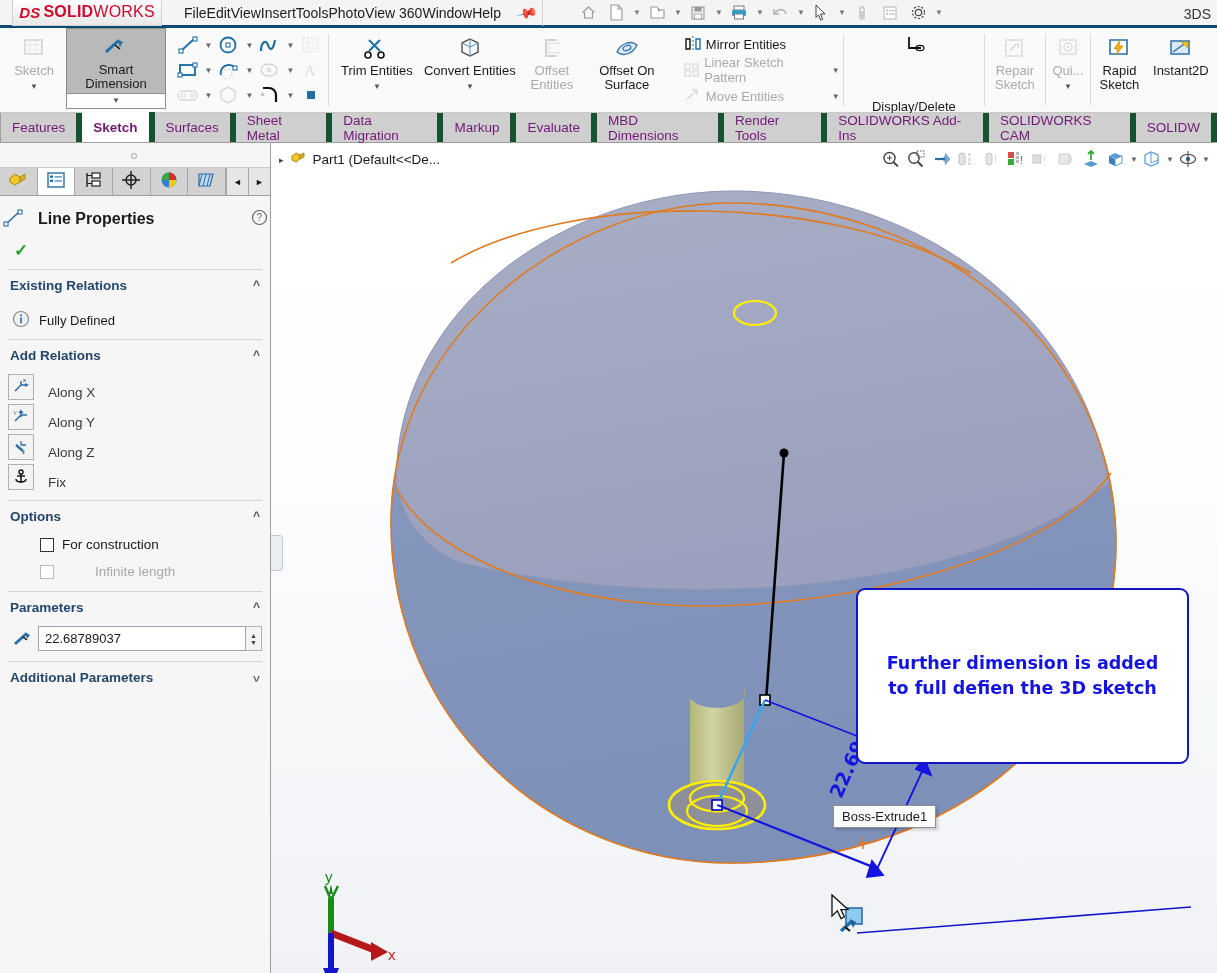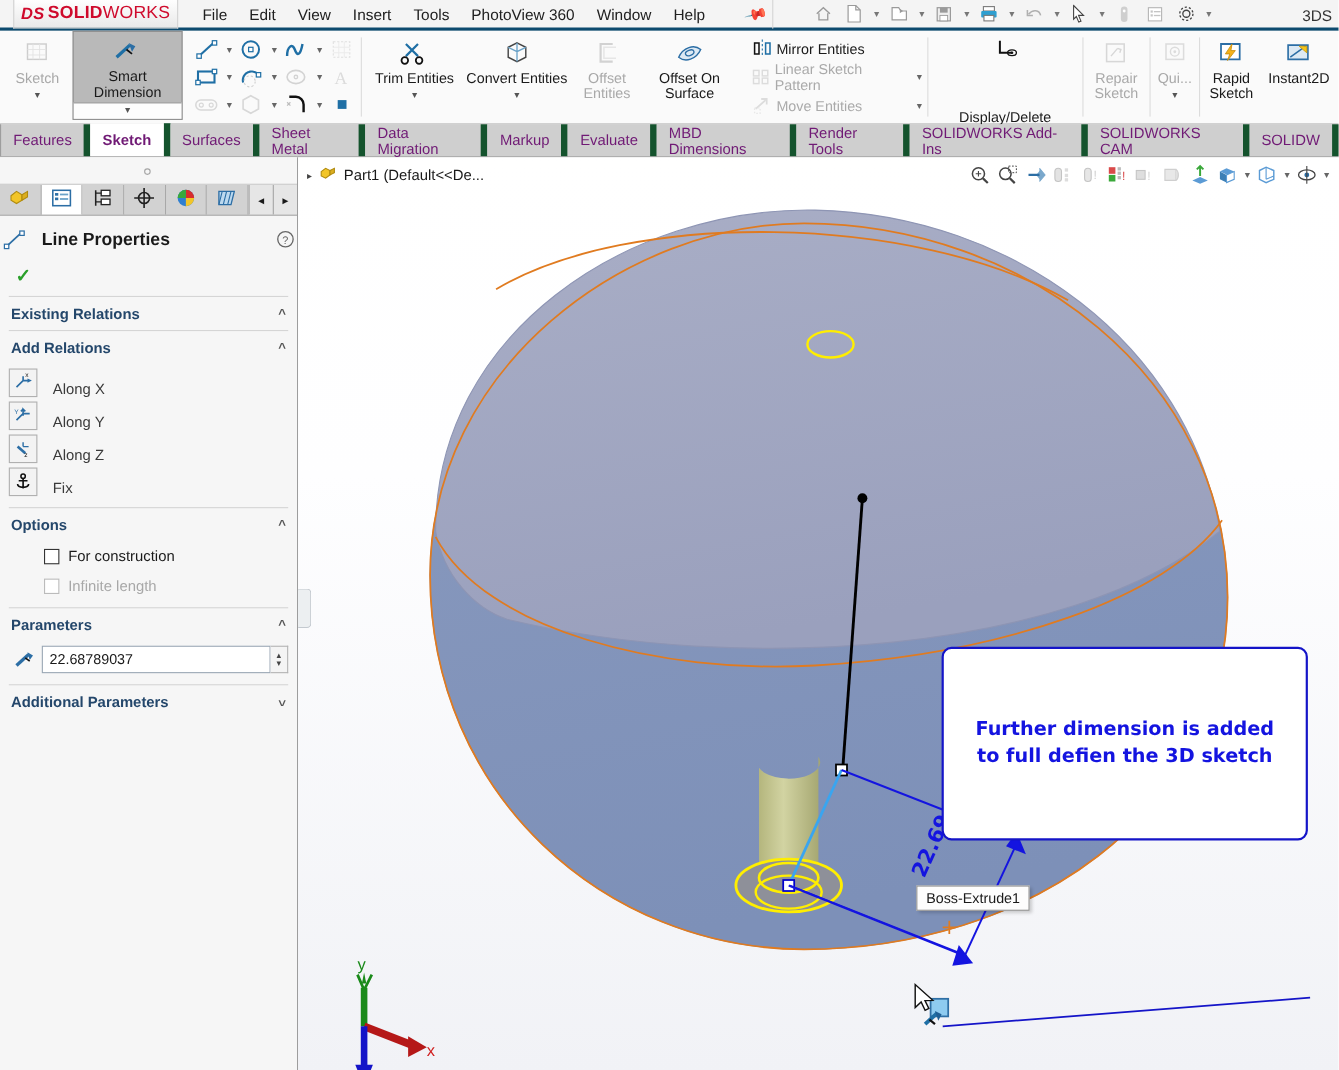--- a/index.html
+++ b/index.html
@@ -24,21 +24,21 @@
   .logo-box {
     width: 150px; height: 27px; margin-left: 12px;
     background: linear-gradient(to bottom,#ffffff,#e9e9e9);
     border: 1px solid #d2d2d2; border-top: none;
     display: flex; align-items: center; justify-content: center;
     font-weight: bold; font-size: 16px; letter-spacing: .2px;
   }
   .logo-ds { color: #cf0a2c; font-style: italic; font-weight: bold; font-size: 15px; margin-right: 3px; }
   .logo-solid { color: #cf0a2c; font-weight: bold; }
   .logo-works { color: #cf0a2c; font-weight: normal; }
-  .menu-items { display: flex; align-items: center; margin-left: 22px; gap: 20px; }
+  .menu-items { display: flex; align-items: center; margin-left: 22px; }
   .menu-items span { font-size: 14px; color: #202020; cursor: default; }
   .pin-icon { margin-left: 18px; color: #1f6fa5; font-size: 15px; transform: rotate(30deg); }
   .qat { display: flex; align-items: center; margin-left: 26px; gap: 2px; }
   .qat-btn { width: 26px; height: 24px; display: flex; align-items: center; justify-content: center; }
   .qat-caret { font-size: 8px; color: #777; width: 11px; text-align: center; }
   .brand-3ds { position: absolute; right: 6px; top: 6px; font-size: 14px; color: #333; }
   .menubar-sep { width: 1px; height: 26px; background: #d5d5d5; margin: 0 6px; }
 
   
   .ribbon {
@@ -117,21 +117,21 @@
   .rel-box { flex: 1; height: 84px; background: #fff; border: 1px solid #9aa7b4; padding: 4px 6px; font-size: 13px; }
   .status-row { display: flex; align-items: center; gap: 9px; padding: 10px 0 8px 12px; font-size: 13px; }
   .addrel-list { padding: 0 0 2px 8px; }
   .addrel-item { display: flex; align-items: flex-end; height: 30px; }
   .addrel-btn { width: 26px; height: 26px; border: 1px solid #b0b0b0; background: #f3f3f3;
                 display:flex; align-items:center; justify-content:center; }
   .addrel-lbl { margin-left: 14px; font-size: 13.5px; color: #3a3a3a; }
   .opt-row { display: flex; align-items: center; height: 27px; padding-left: 40px; font-size: 13.5px; }
   .cbx { width: 14px; height: 14px; border: 1.5px solid #333; background: #fff; margin-right: 8px; }
   .cbx.dis { border-color: #bbb; }
-  .opt-row .dimtxt { color: #a8a8a8; }
+  .opt-row .dimtxt { color: #a8a8a8; margin-left: 33px; }
   .param-row { display: flex; align-items: center; padding: 4px 8px 10px 8px; }
   .param-icon { width: 30px; display:flex; justify-content:center; }
   .param-input { flex: 1; height: 25px; background: #fff; border: 1px solid #9aa7b4;
                  display: flex; align-items: center; padding: 0 6px; font-size: 13px; }
   .spin { width: 16px; height: 25px; border: 1px solid #b4b4b4; border-left: none; background:#f4f4f4;
           display: flex; flex-direction: column; align-items: center; justify-content: center; font-size: 7px; color: #444; }
 
   
   .viewport { position: absolute; left: 271px; top: 143px; width: 946px; height: 830px;
               background: linear-gradient(to bottom,#ffffff 0%, #fefeff 35%, #f1f2f6 100%); overflow: hidden; }
@@ -622,20 +622,30 @@
             <text x="5.6" y="12.4" font-size="10" fill="#666" font-family="Liberation Sans, sans-serif">?</text>
           </svg>
       </span>
     </div>
     <div class="lp-ok">✓</div>
     <div class="lp-hr"></div>
 
     <div class="sect-hdr">
       <span>Existing Relations</span>
       <span class="chev">^</span>
+    </div>
+    <div class="status-row">
+      <span>
+        <svg width="18" height="18" viewBox="0 0 18 18">
+            <circle cx="9" cy="9" r="7.5" fill="#f0f0f0" stroke="#8a8a8a" stroke-width="1.2"></circle>
+            <rect x="8.2" y="7.4" width="1.6" height="6" fill="#2c6ea5"></rect>
+            <rect x="8.2" y="4.4" width="1.6" height="1.8" fill="#2c6ea5"></rect>
+          </svg>
+      </span>
+      <span>Fully Defined</span>
     </div>
     <div class="lp-hr"></div>
 
     <div class="sect-hdr">
       <span>Add Relations</span>
       <span class="chev">^</span>
     </div>
     <div class="addrel-list">
       <div class="addrel-item">
         <div class="addrel-btn">

